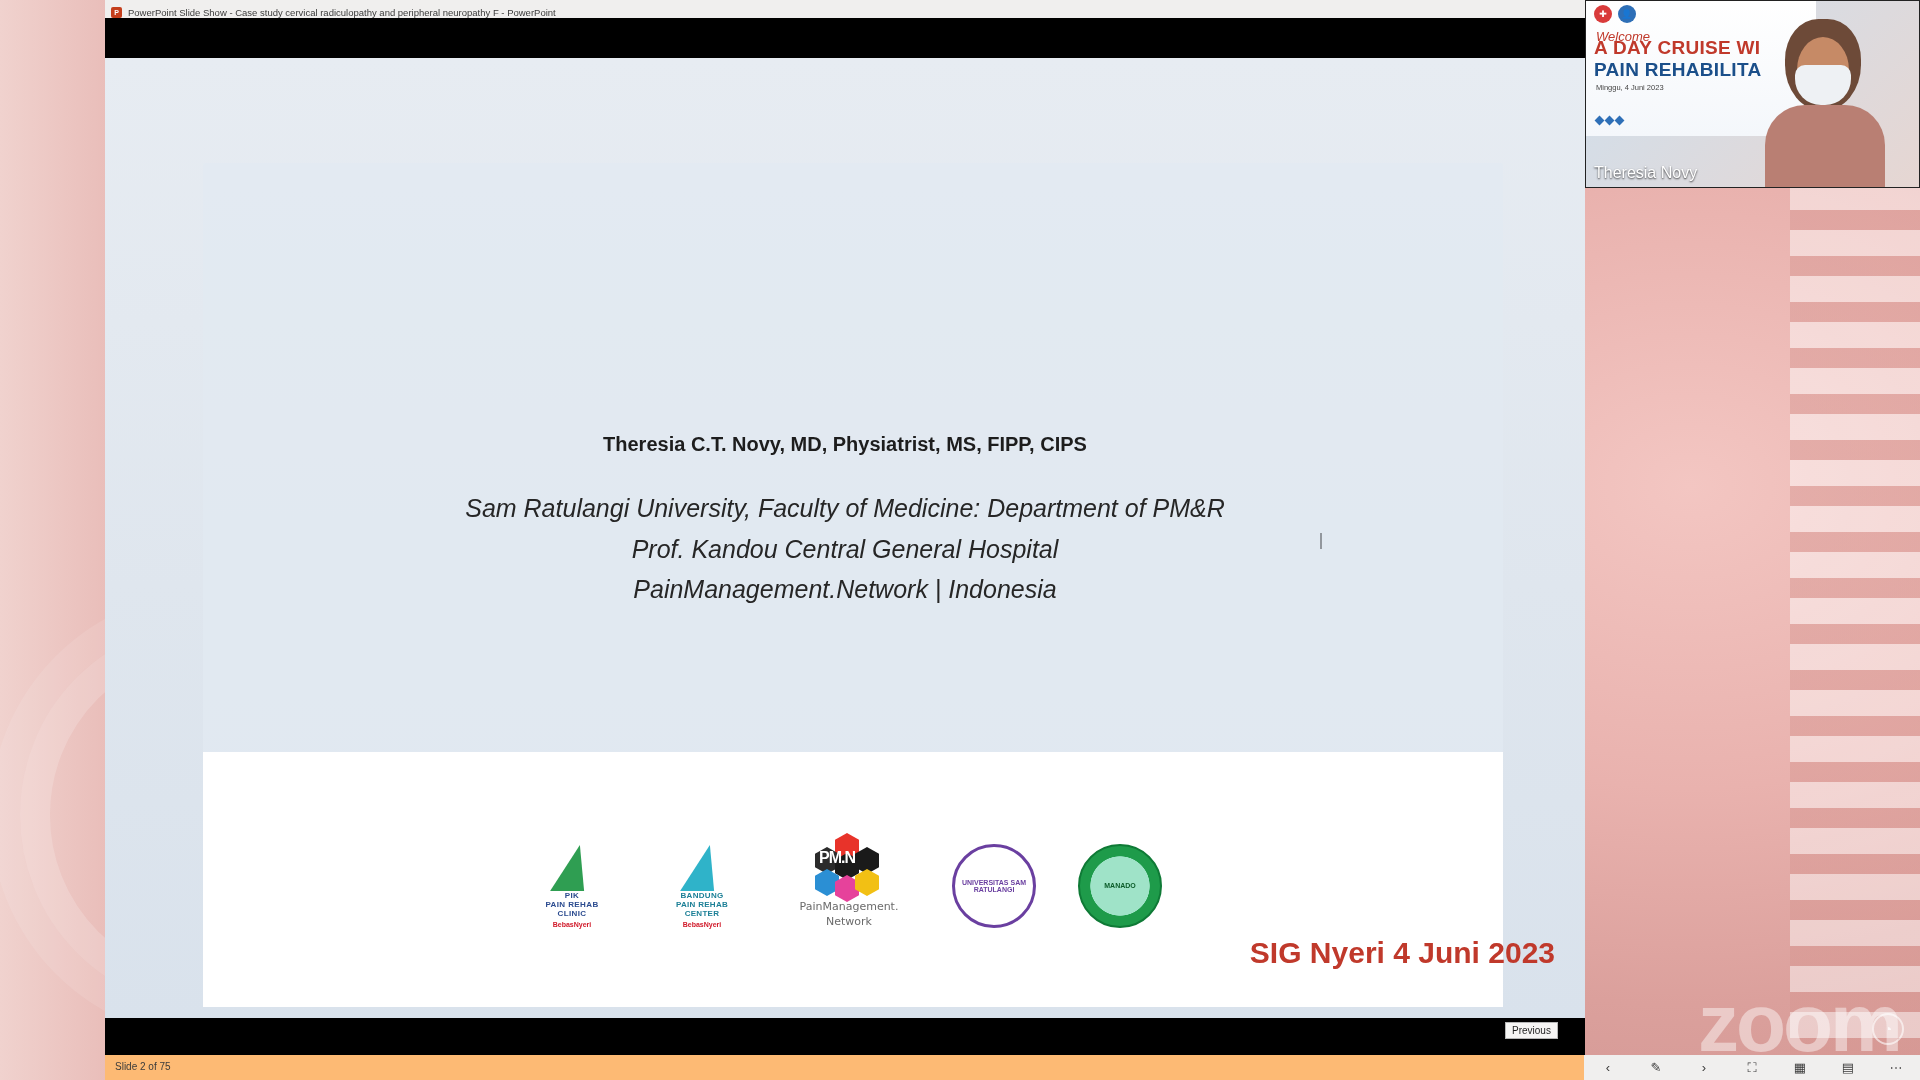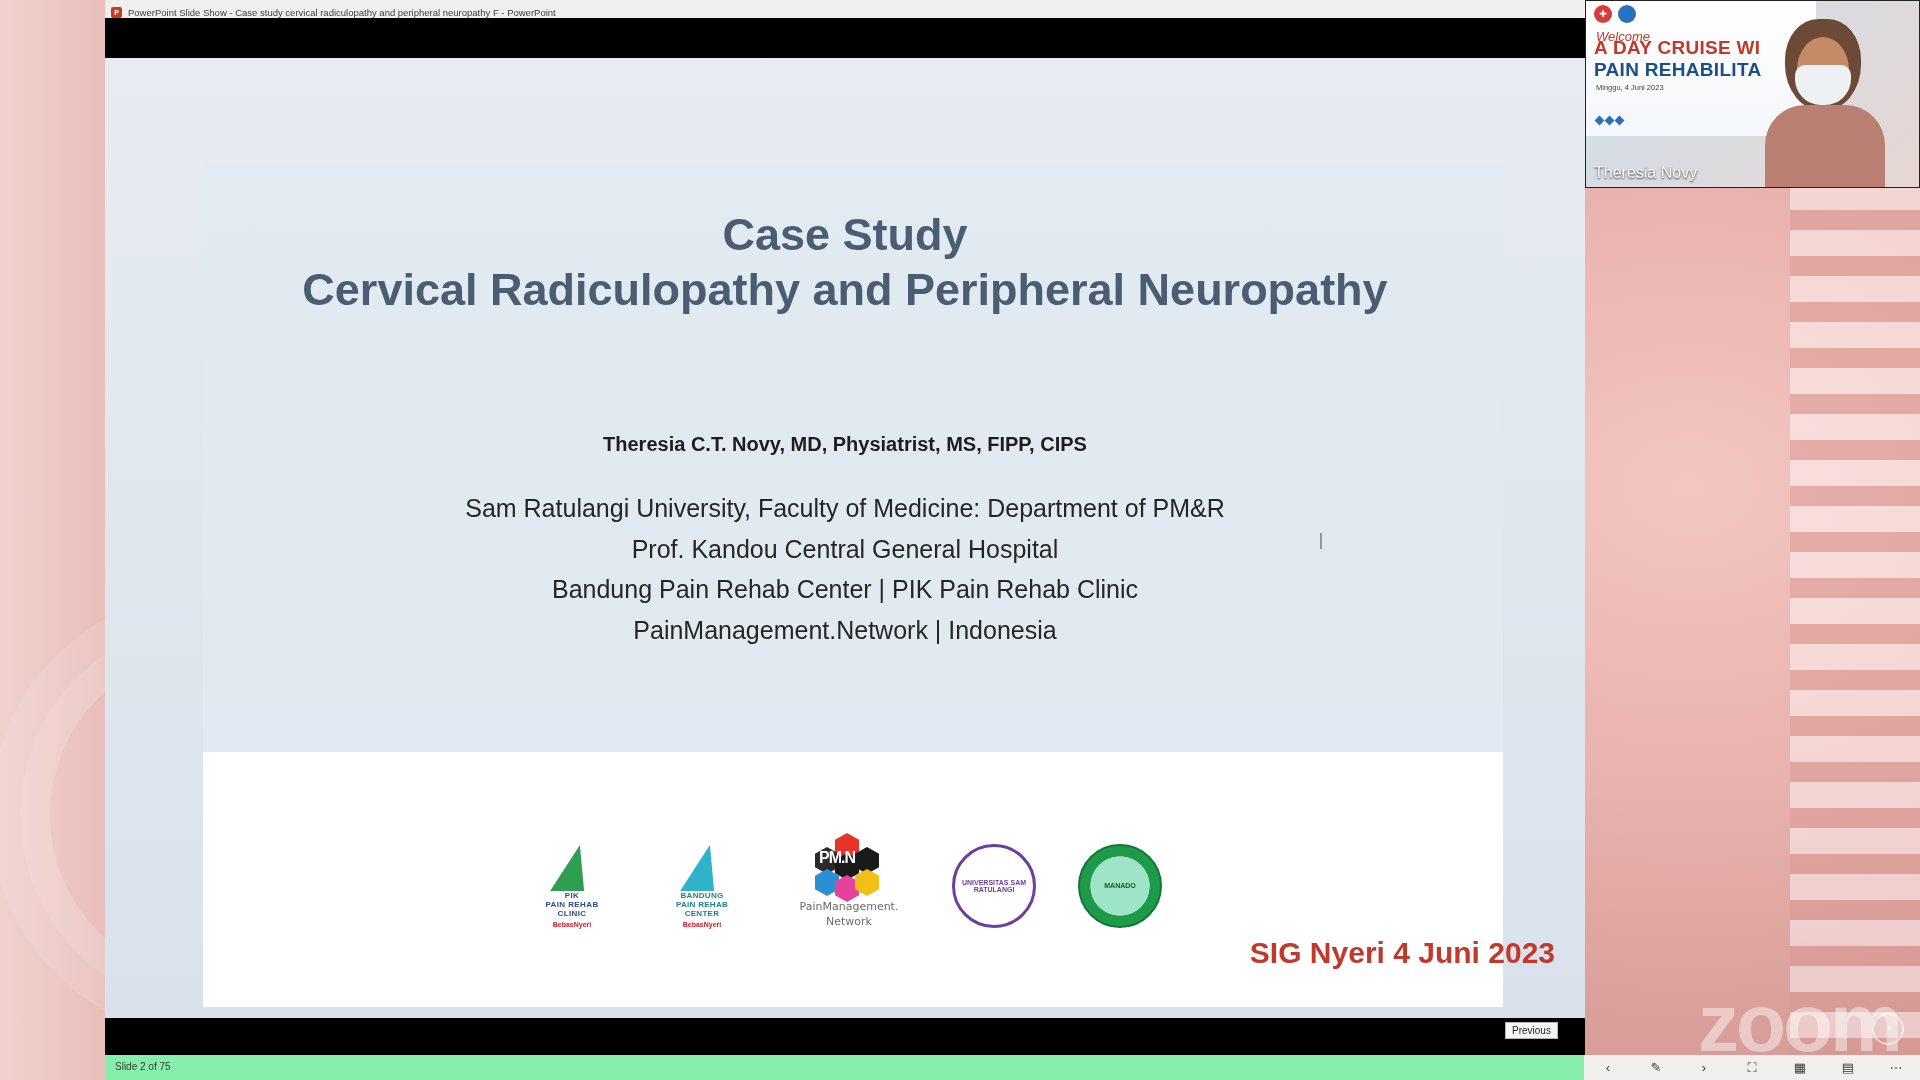--- a/index.html
+++ b/index.html
@@ -137,20 +137,21 @@
     font-size: 20px;
   }
   .affil {
     position: absolute;
     left: 0; right: 0;
     top: 430px;
     text-align: center;
     color: #262626;
     font-size: 25px;
     line-height: 1.62;
+    font-style: italic;
   }
 
   .logos {
     position: absolute;
     left: 0; right: 0;
     top: 775px;
     display: flex;
     justify-content: center;
     align-items: flex-end;
     gap: 34px;
@@ -226,21 +227,21 @@
     font-weight: bold;
     letter-spacing: -3px;
     font-family: Liberation Sans, sans-serif;
   }
 
   
   .statusbar {
     position: absolute;
     left: 105px; top: 1055px;
     width: 1790px; height: 25px;
-    background: #86efac;
+    background: #fdba74;
   }
   .slide-counter {
     position: absolute;
     left: 10px; top: 6px;
     font-size: 10px;
     color: #3b3b3b;
   }
 
   .ctrlbar {
     position: absolute;
@@ -385,31 +386,26 @@
     <div class="pp-icon">P</div>
     <div class="titlebar-text">PowerPoint Slide Show  -  Case study cervical radiculopathy and peripheral neuropathy F - PowerPoint</div>
   </div>
 
   <div class="showarea">
     <div class="slide">
 
       <div class="slide-inner-card"></div>
       <div class="slide-bottom-card"></div>
 
-      <div class="slide-title">
-        <div>Case Study</div>
-        <div class="l2">Cervical Radiculopathy and Peripheral Neuropathy</div>
-      </div>
 
       <div class="presenter">Theresia C.T. Novy, MD, Physiatrist, MS, FIPP, CIPS</div>
 
       <div class="affil">
         <div>Sam Ratulangi University, Faculty of Medicine: Department of PM&amp;R</div>
         <div>Prof. Kandou Central General Hospital</div>
-        <div>Bandung Pain Rehab Center | PIK Pain Rehab Clinic</div>
         <div>PainManagement.Network | Indonesia</div>
       </div>
 
       <div class="hidden-caret"></div>
 
       <div class="logos">
 
         <div class="logo logo-pik">
           <div class="runner"></div>
           <div class="txt1">PIK</div>

